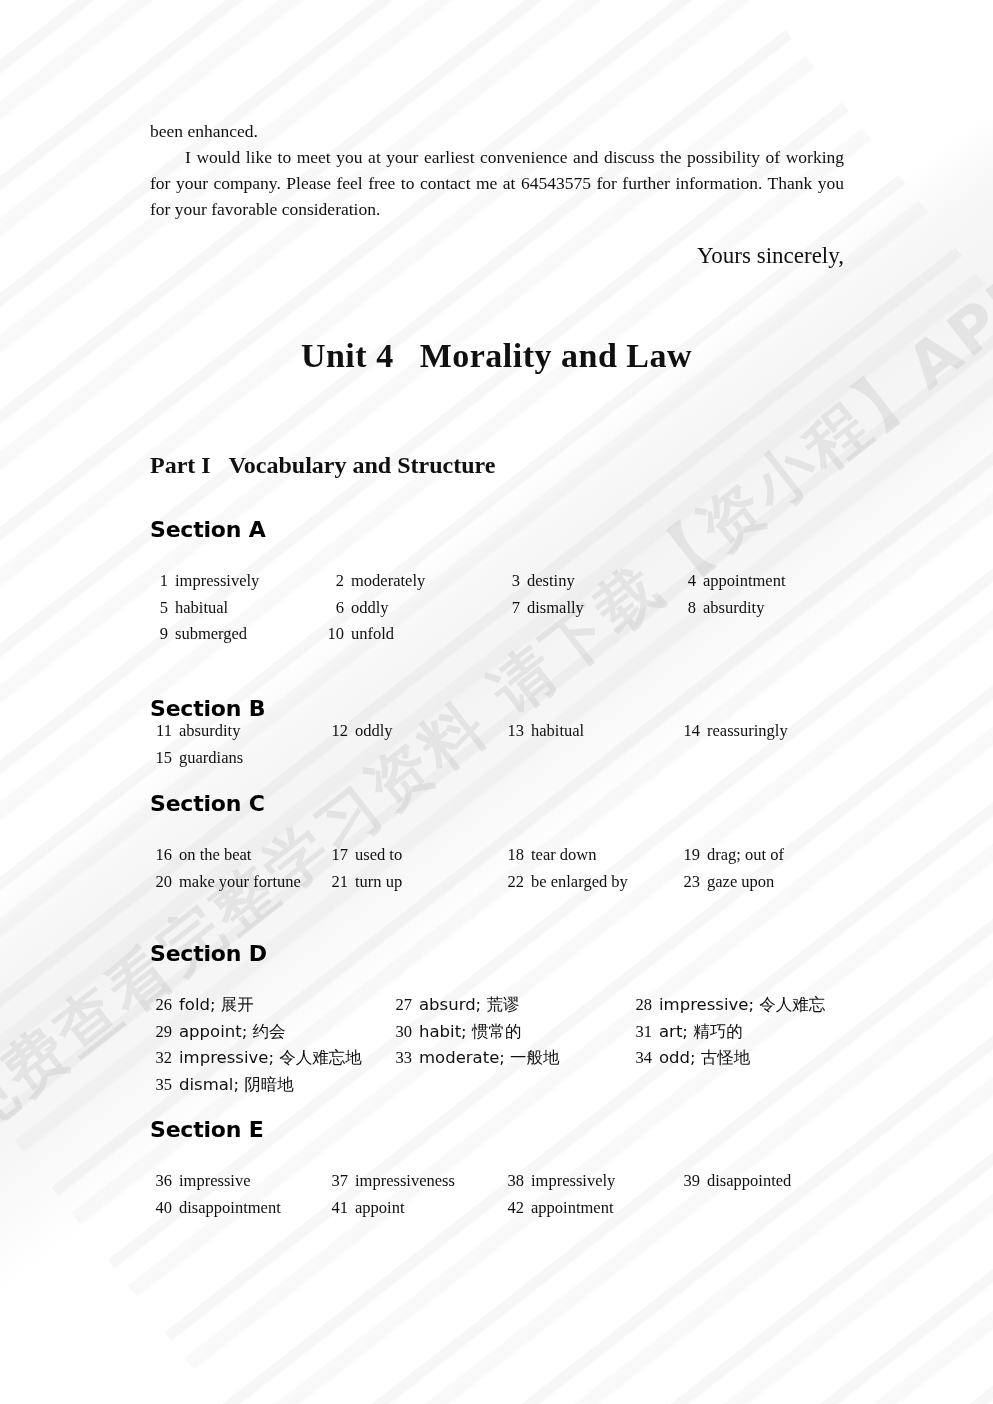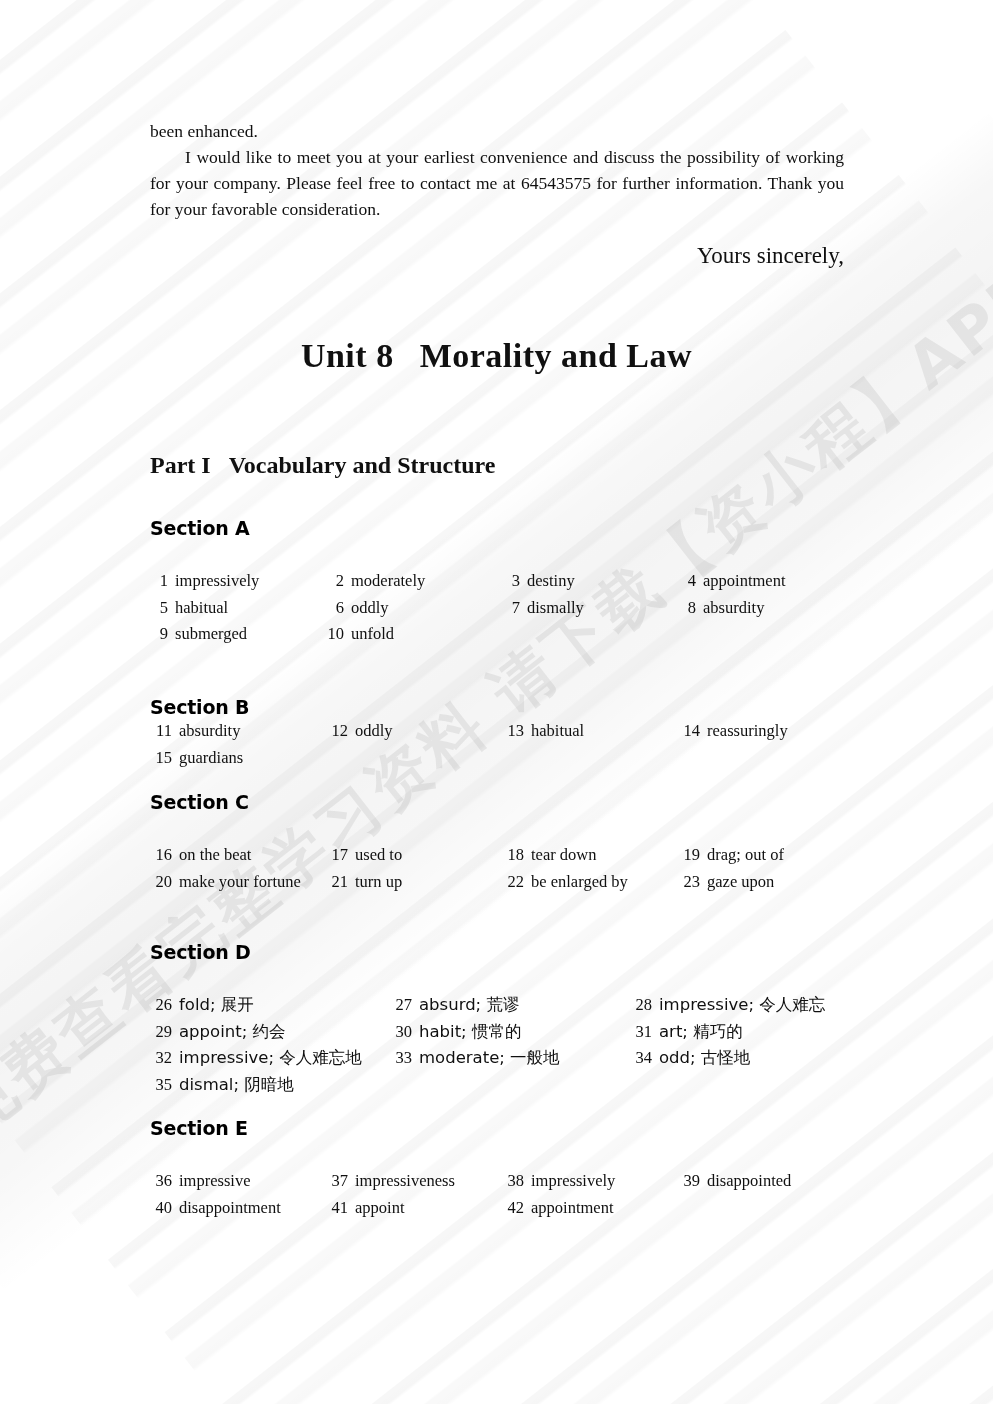--- a/index.html
+++ b/index.html
@@ -125,21 +125,21 @@
     font-size: 24px;
     font-weight: 700;
   }
   .part-title .gap { display: inline-block; width: 18px; }
 
   .section-head {
     position: absolute;
     left: 150px;
     font-family: "DejaVu Sans", "Liberation Sans", sans-serif;
     font-weight: 700;
-    font-size: 19px;
+    font-size: 22px;
     letter-spacing: -0.2px;
     color: #000;
   }
 
   .answers {
     position: absolute;
     left: 150px;
     width: 700px;
     font-size: 16.5px;
     line-height: 26.5px;
@@ -190,21 +190,21 @@
 
     <div class="body-block">
       <p class="para">been enhanced.</p>
       <p class="para indent">I would like to meet you at your earliest convenience and discuss the possibility of working for your company. Please feel free to contact me at 64543575 for further information. Thank you for your favorable consideration.</p>
       <div class="signoff">
         <div>Yours sincerely,</div>
       </div>
     </div>
 
     <div class="unit-title">
-      <span>Unit 8</span><span class="gap"></span><span>Morality and Law</span>
+      <span>Unit 4</span><span class="gap"></span><span>Morality and Law</span>
     </div>
 
     <div class="part-title">
       <span>Part I</span><span class="gap"></span><span>Vocabulary and Structure</span>
     </div>
 
     <div id="sections-host">
         <div class="section-head" style="top: 517px;">Section A</div>
         <div class="answers g4" style="top: 568px;">
           <div class="ans-row"><span class="ans-cell"><span class="ans-num">1</span><span class="ans-txt">impressively</span></span><span class="ans-cell"><span class="ans-num">2</span><span class="ans-txt">moderately</span></span><span class="ans-cell"><span class="ans-num">3</span><span class="ans-txt">destiny</span></span><span class="ans-cell"><span class="ans-num">4</span><span class="ans-txt">appointment</span></span></div>

